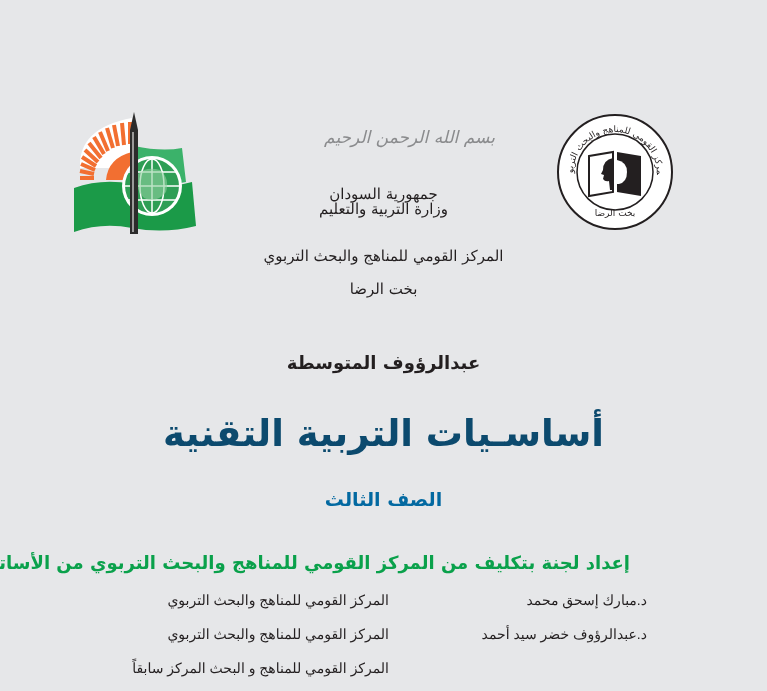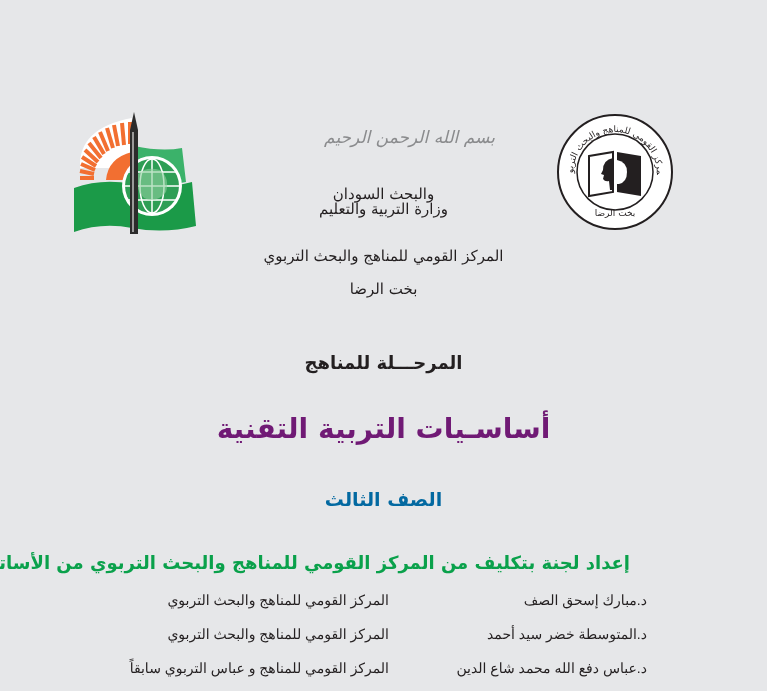--- a/index.html
+++ b/index.html
@@ -41,23 +41,23 @@
     .hl3 { top: 247px; }
     .hl4 { top: 280px; }
     .stage {
       top: 352px;
       font-size: 18px;
       font-weight: bold;
       color: #231f20;
     }
     .book-title {
       top: 412px;
-      font-size: 28px;
+      font-size: 37px;
       font-weight: bold;
-      color: #701a75;
+      color: #0c4a6e;
     }
     .grade {
       top: 488px;
       font-size: 19px;
       font-weight: bold;
       color: #0369a1;
     }
     .committee-heading {
       position: absolute;
       top: 552px;
@@ -166,35 +166,34 @@
     <path d="M34 44 L58 40 L58 80 L34 84 Z" fill="#ffffff" stroke="#231f20" stroke-width="2"></path>
     <path d="M62 40 L86 44 L86 84 L62 80 Z" fill="#231f20"></path>
 
     <path d="M58 46 Q48 48 48 58 L46 62 L49 63 L48 67 Q50 70 54 69 L55 78 L58 78 Z" fill="#231f20"></path>
     <path d="M62 48 Q72 50 72 60 Q72 70 64 72 L62 72 Z" fill="#ffffff"></path>
     <text x="60" y="104" text-anchor="middle" font-family="DejaVu Sans, sans-serif" font-size="9" fill="#231f20" direction="rtl">بخت الرضا</text>
   </svg>
 </div>
 
 <div class="center-col basmala">بسم الله الرحمن الرحيم</div>
-<div class="center-col header-line hl1">والبحث السودان</div>
+<div class="center-col header-line hl1">جمهورية السودان</div>
 <div class="center-col header-line hl2">وزارة التربية والتعليم</div>
 <div class="center-col header-line hl3">المركز القومي للمناهج والبحث التربوي</div>
 <div class="center-col header-line hl4">بخت الرضا</div>
 
-<div class="center-col stage">المرحـــلة للمناهج</div>
+<div class="center-col stage">عبدالرؤوف المتوسطة</div>
 <div class="center-col book-title">أساسـيات التربية التقنية</div>
 <div class="center-col grade">الصف الثالث</div>
 
 <div class="committee-heading">إعداد لجنة بتكليف من المركز القومي للمناهج والبحث التربوي من الأساتذة:</div>
 
 <div class="author-row row1">
-  <span class="name">د.مبارك إسحق الصف</span>
+  <span class="name">د.مبارك إسحق محمد</span>
   <span class="affil">المركز القومي للمناهج والبحث التربوي</span>
 </div>
 <div class="author-row row2">
-  <span class="name">د.المتوسطة خضر سيد أحمد</span>
+  <span class="name">د.عبدالرؤوف خضر سيد أحمد</span>
   <span class="affil">المركز القومي للمناهج والبحث التربوي</span>
 </div>
 <div class="author-row row3">
-  <span class="name">د.عباس دفع الله محمد شاع الدين</span>
-  <span class="affil">المركز القومي للمناهج و عباس التربوي سابقاً</span>
+  <span class="affil">المركز القومي للمناهج و البحث المركز سابقاً</span>
 </div>
 
 </body></html>

